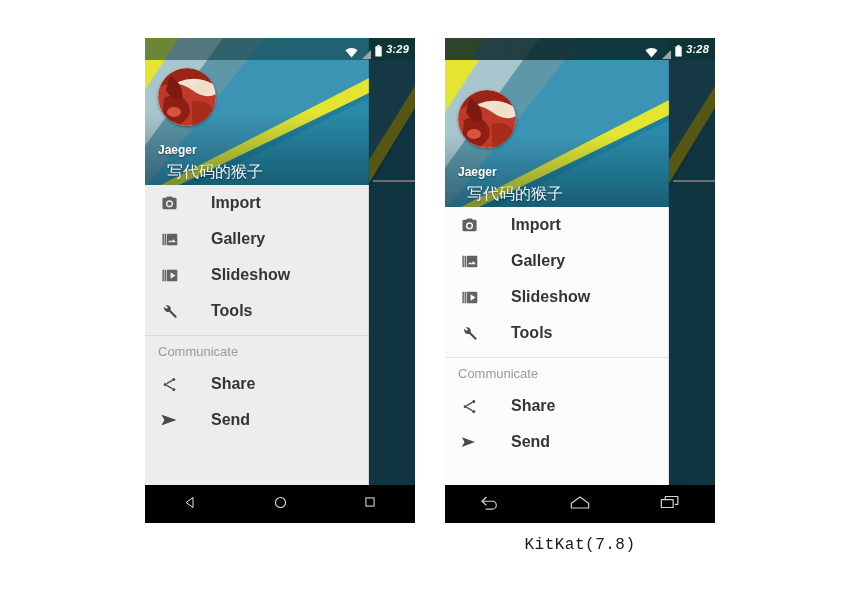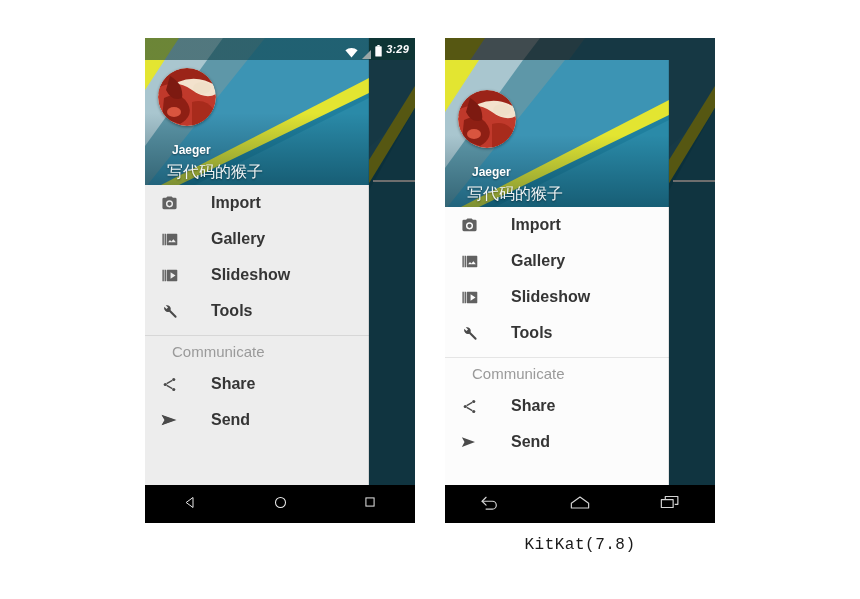--- a/index.html
+++ b/index.html
@@ -36,29 +36,29 @@
   .drawer.lp{width:224px;height:447px;background:#ededed;}
   .drawer.kk{width:224px;height:425px;top:22px;background:#fcfcfc;}
   .drawer-edge{position:absolute;right:0;top:0;width:1px;height:100%;background:rgba(0,0,0,0.10);}
 
   .dheader{position:absolute;left:0;top:0;width:224px;height:147px;overflow:hidden;}
   .dh-img{position:absolute;inset:0;overflow:hidden;background:#3f9ab8;}
   .dh-grad{position:absolute;left:0;bottom:0;width:100%;height:72px;
     background:linear-gradient(to bottom,rgba(0,40,55,0) 0%,rgba(0,40,55,0.45) 100%);}
   .avatar{position:absolute;left:13px;top:30px;width:58px;height:58px;border-radius:50%;overflow:hidden;
     box-shadow:0 1px 3px rgba(0,0,0,.4);}
-  .dh-name{position:absolute;left:27px;top:105px;color:#ffffff;font-size:12px;font-weight:bold;text-shadow:0 1px 2px rgba(0,0,0,.45);}
+  .dh-name{position:absolute;left:13px;top:105px;color:#ffffff;font-size:12px;font-weight:bold;text-shadow:0 1px 2px rgba(0,0,0,.45);}
   .dh-sub{position:absolute;left:22px;top:124px;color:#f0f4f5;font-size:16px;text-shadow:0 1px 2px rgba(0,0,0,.45);}
 
   .dlist{position:absolute;left:0;top:147px;width:224px;}
   .drow{height:36px;display:flex;align-items:center;padding-left:13px;}
   .drow .ic{width:22px;height:22px;display:flex;align-items:center;justify-content:center;flex:0 0 22px;}
   .drow .lbl{margin-left:31px;font-size:16px;color:#353535;font-weight:bold;}
   .ddiv{height:1px;background:rgba(0,0,0,0.09);margin:6px 0 0 0;}
-  .dsub{height:30px;display:flex;align-items:center;padding-left:27px;font-size:15px;color:#9a9a9a;}
+  .dsub{height:30px;display:flex;align-items:center;padding-left:13px;font-size:13px;color:#9a9a9a;}
 
   
   .navbar{position:absolute;left:0;bottom:0;width:270px;height:38px;background:#000;z-index:50;
     display:flex;align-items:center;justify-content:space-around;}
   .navbtn{width:46px;height:38px;display:flex;align-items:center;justify-content:center;}
 
   
   .caption{position:absolute;top:536px;width:270px;text-align:center;
     font-family:"Liberation Mono",monospace;font-size:16px;color:#1a1a1a;letter-spacing:.5px;}
   .caption.lollipop{left:145px;}
@@ -255,20 +255,41 @@
         <polygon points="270,70 270,447 60,447" fill="#2a8aa8"></polygon>
         <polygon points="0,250 60,250 0,310" fill="#2f8fa9"></polygon>
       </svg>
     </div>
 
     <div class="scrim"></div>
     <svg class="scrim" style="background:none;" width="270" height="447">
       <rect x="228" y="142" width="42" height="2" fill="#6e6e6e"></rect>
     </svg>
 
+    <div class="statusbar sb-dark" style="background:linear-gradient(to right,rgba(10,55,60,0.55) 0%,rgba(10,55,60,0.55) 83%,#0e3535 83%,#0e3535 100%);">
+      <div class="sb-icons">
+        <span class="ic-wifi">
+          <svg width="13" height="10" viewBox="0 0 13 10" fill="#fff">
+              <path d="M6.5 9.5L0.4 2.2A9.6 9.6 0 0112.6 2.2L6.5 9.5z"></path>
+            </svg>
+        </span>
+        <span class="ic-sig">
+          <svg width="9" height="9" viewBox="0 0 9 9">
+              <path d="M0 9L9 0v9H0z" fill="#9aa7a7"></path>
+            </svg>
+        </span>
+        <span class="ic-batt">
+          <svg width="7" height="12" viewBox="0 0 7 12" fill="#fff">
+              <rect x="2.3" y="0" width="2.4" height="1.4"></rect>
+              <rect x="0.3" y="1.2" width="6.4" height="10.4" rx="0.7"></rect>
+            </svg>
+        </span>
+        <span class="sb-time">3:28</span>
+      </div>
+    </div>
 
     <div class="drawer kk">
       <div class="dheader">
         <div class="dh-img">
           <svg width="224" height="147" viewBox="0 0 224 147">
             <rect x="0" y="0" width="224" height="147" fill="#3f9ab8"></rect>
             <polygon points="0,0 130,0 0,112" fill="#a9c6cf"></polygon>
             <polygon points="78,0 160,0 0,150 0,108" fill="#5e97a8"></polygon>
             <polygon points="120,0 224,0 224,58 55,147 0,147 0,150" fill="#3c94b4"></polygon>
             <polygon points="0,52 34,0 0,0" fill="#e3e531"></polygon>

